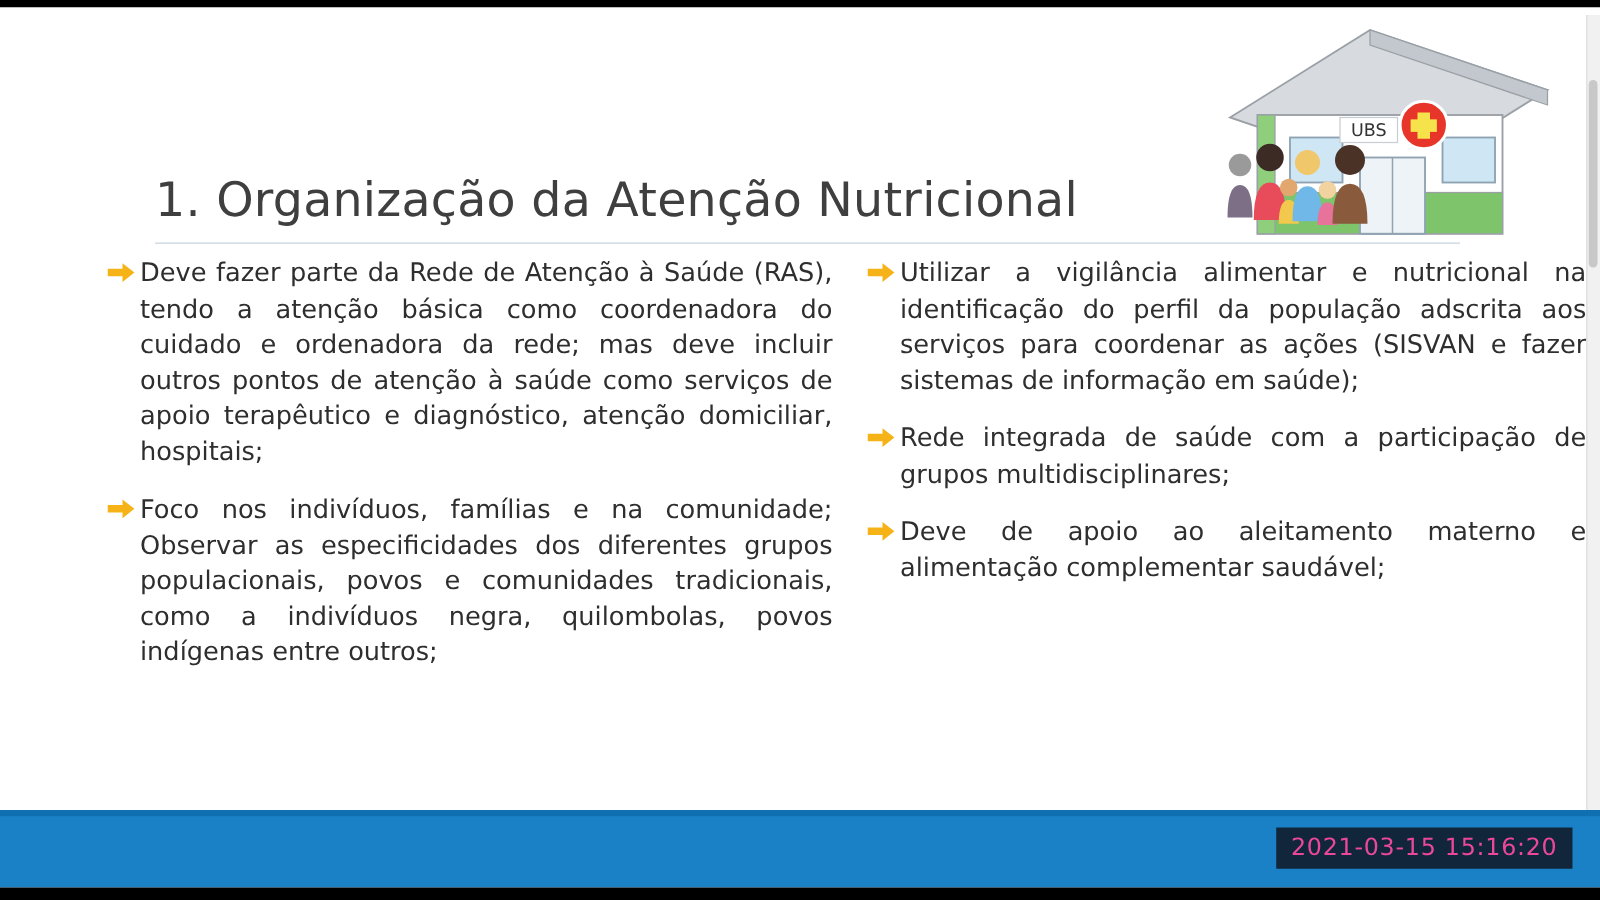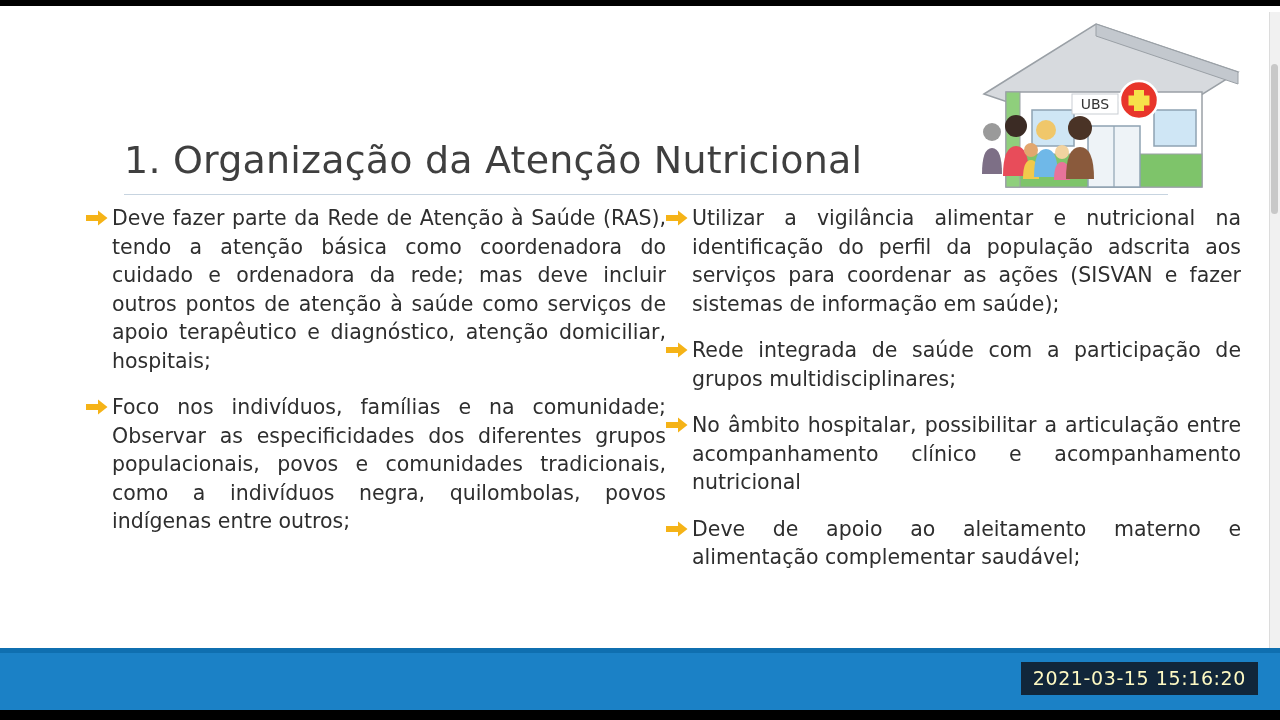--- a/index.html
+++ b/index.html
@@ -79,20 +79,21 @@
     border-bottom: 1px solid #c7d4e0;
     width: 1044px;
   }
 
   .columns {
     position: absolute;
     left: 86px;
     top: 198px;
     width: 1190px;
     display: flex;
+    gap: 28px;
   }
   .col {
     width: 580px;
   }
   .col.right {
     width: 575px;
   }
   .bullet-row {
     display: flex;
     align-items: flex-start;
@@ -143,21 +144,21 @@
     top: 0;
     width: 1280px;
     height: 5px;
     background: #0f6fb0;
   }
   .timestamp-chip {
     position: absolute;
     right: 22px;
     top: 14px;
     background: #11263a;
-    color: #fef9c3;
+    color: #ec4899;
     font-size: 19px;
     font-family: "DejaVu Sans", sans-serif;
     padding: 5px 12px 6px 12px;
     letter-spacing: 0.6px;
     white-space: nowrap;
   }
 </style>
 </head>
 <body>
 
@@ -209,28 +210,20 @@
 
         <div class="bullet-row">
           <span class="arrow-icon">
             <svg width="22" height="16" viewBox="0 0 22 16">
               <path d="M0 5 L12 5 L12 0.5 L21.5 8 L12 15.5 L12 11 L0 11 Z" fill="#f5b317"></path>
             </svg>
           </span>
           <span class="bullet-text">Rede integrada de saúde com a participação de grupos multidisciplinares;</span>
         </div>
 
-        <div class="bullet-row">
-          <span class="arrow-icon">
-            <svg width="22" height="16" viewBox="0 0 22 16">
-              <path d="M0 5 L12 5 L12 0.5 L21.5 8 L12 15.5 L12 11 L0 11 Z" fill="#f5b317"></path>
-            </svg>
-          </span>
-          <span class="bullet-text">No âmbito hospitalar, possibilitar a articulação entre acompanhamento clínico e acompanhamento nutricional</span>
-        </div>
 
         <div class="bullet-row">
           <span class="arrow-icon">
             <svg width="22" height="16" viewBox="0 0 22 16">
               <path d="M0 5 L12 5 L12 0.5 L21.5 8 L12 15.5 L12 11 L0 11 Z" fill="#f5b317"></path>
             </svg>
           </span>
           <span class="bullet-text">Deve de apoio ao aleitamento materno e alimentação complementar saudável;</span>
         </div>
 

